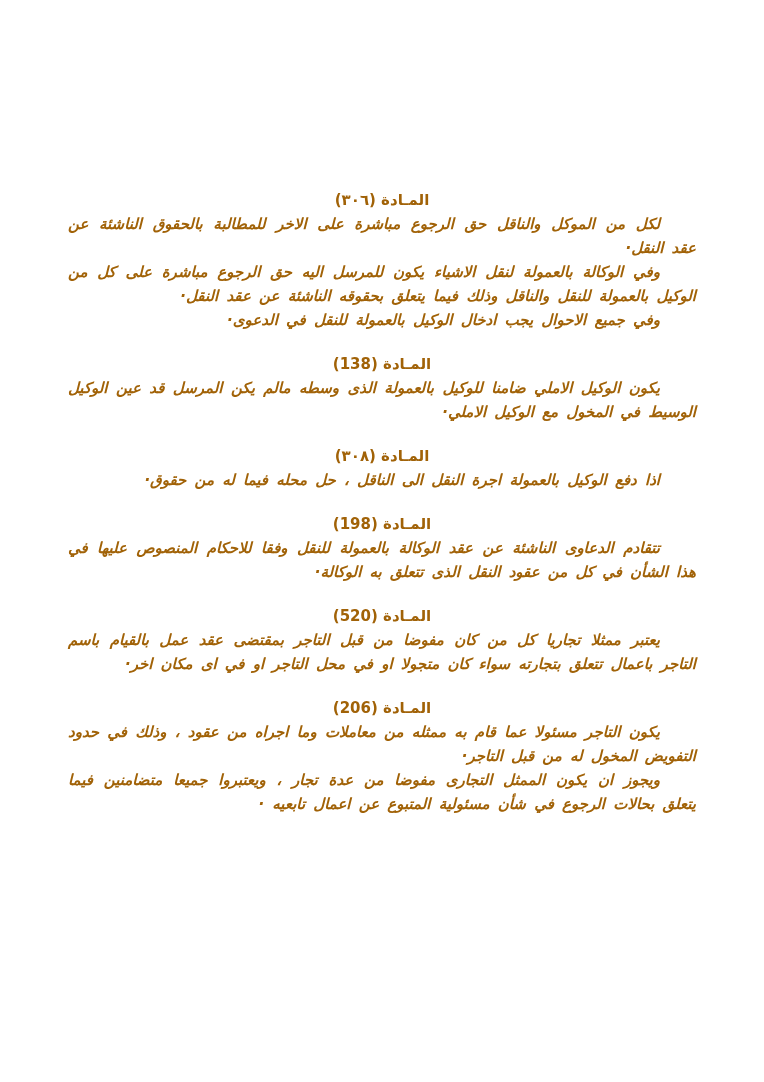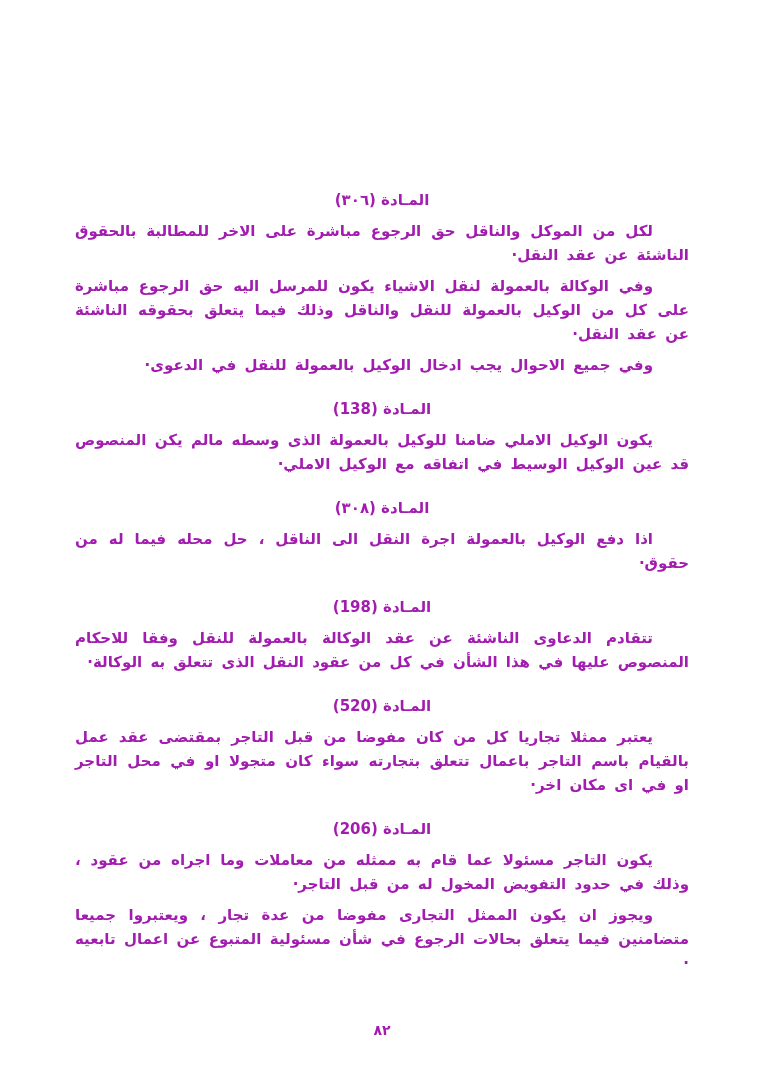--- a/index.html
+++ b/index.html
@@ -12,36 +12,37 @@
     width: 764px;
     height: 1082px;
     background: #ffffff;
     box-sizing: border-box;
     padding: 188px 68px 0 68px;
     direction: rtl;
     font-family: "DejaVu Sans", sans-serif;
     font-weight: bold;
     font-size: 15px;
     line-height: 24px;
-    color: #a21caf;
+    color: #a16207;
     overflow: hidden;
   }
   .article + .article {
     margin-top: 20px;
   }
   .section-heading,
   .article-heading {
     text-align: center;
     margin: 0;
   }
   .article p {
-    margin: 7px;
+    margin: 0;
     text-align: justify;
     text-indent: 36px;
     word-spacing: 3px;
+    font-style: italic;
   }
   .page-number {
     position: absolute;
     top: 1018px;
     left: 0;
     right: 0;
     text-align: center;
     font-size: 14px;
     letter-spacing: 4px;
   }
@@ -55,21 +56,21 @@
 
     <div class="article-heading">المـادة (٣٠٦)</div>
   <p>لكل من الموكل والناقل حق الرجوع مباشرة على الاخر للمطالبة بالحقوق الناشئة عن عقد النقل·</p>
         <p>وفي الوكالة بالعمولة لنقل الاشياء يكون للمرسل اليه حق الرجوع مباشرة على كل من الوكيل بالعمولة للنقل والناقل وذلك فيما يتعلق بحقوقه الناشئة عن عقد النقل·</p>
         <p>وفي جميع الاحوال يجب ادخال الوكيل بالعمولة للنقل في الدعوى·</p>
       </section>
 
   <section class="article">
 
     <div class="article-heading">المـادة (138)</div>
-  <p>يكون الوكيل الاملي ضامنا للوكيل بالعمولة الذى وسطه مالم يكن المنصوص قد عين الوكيل الوسيط في اتفاقه مع الوكيل الاملي·</p>
+  <p>يكون الوكيل الاملي ضامنا للوكيل بالعمولة الذى وسطه مالم يكن المرسل قد عين الوكيل الوسيط في المخول مع الوكيل الاملي·</p>
       </section>
 
   <section class="article">
 
     <div class="article-heading">المـادة (٣٠٨)</div>
   <p>اذا دفع الوكيل بالعمولة اجرة النقل الى الناقل ، حل محله فيما له من حقوق·</p>
       </section>
 
   <section class="article">
 
@@ -82,14 +83,13 @@
   <p>يعتبر ممثلا تجاريا كل من كان مفوضا من قبل التاجر بمقتضى عقد عمل بالقيام باسم التاجر باعمال تتعلق بتجارته سواء كان متجولا او في محل التاجر او في اى مكان اخر·</p>
       </section>
 
   <section class="article">
 
     <div class="article-heading">المـادة (206)</div>
   <p>يكون التاجر مسئولا عما قام به ممثله من معاملات وما اجراه من عقود ، وذلك في حدود التفويض المخول له من قبل التاجر·</p>
         <p>ويجوز ان يكون الممثل التجارى مفوضا من عدة تجار ، ويعتبروا جميعا متضامنين فيما يتعلق بحالات الرجوع في شأن مسئولية المتبوع عن اعمال تابعيه ·</p>
       </section>
 </div>
-  <div class="page-number">٨٢</div>
 </div>
 
 </body></html>

